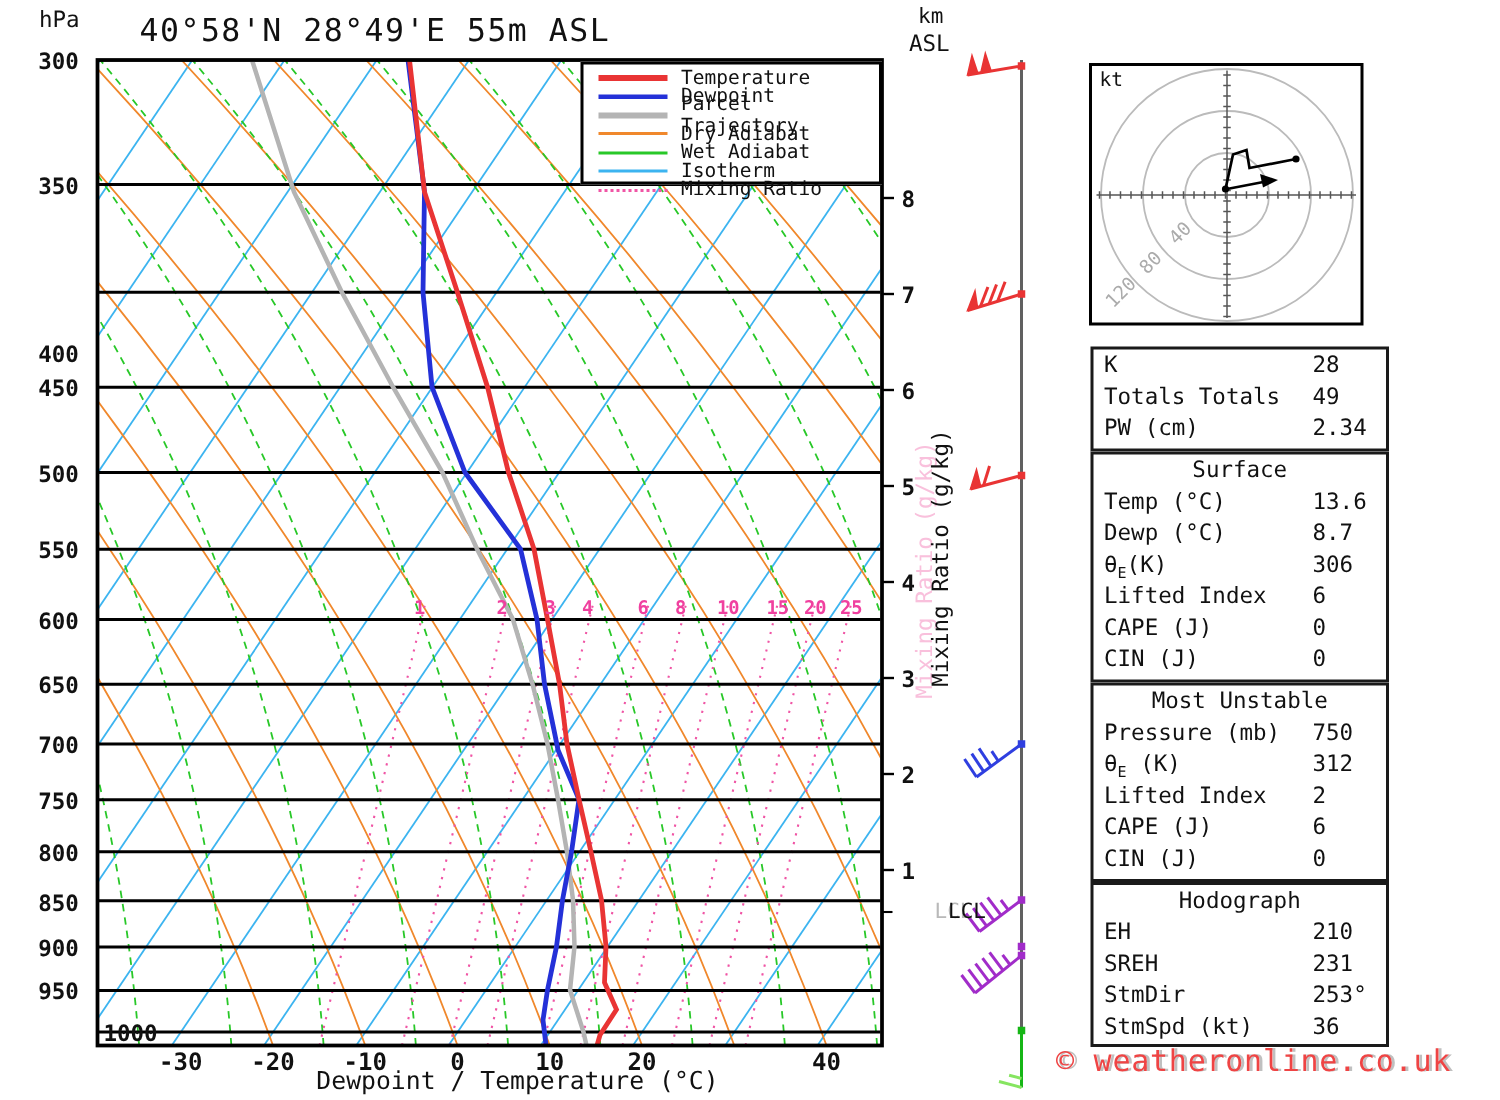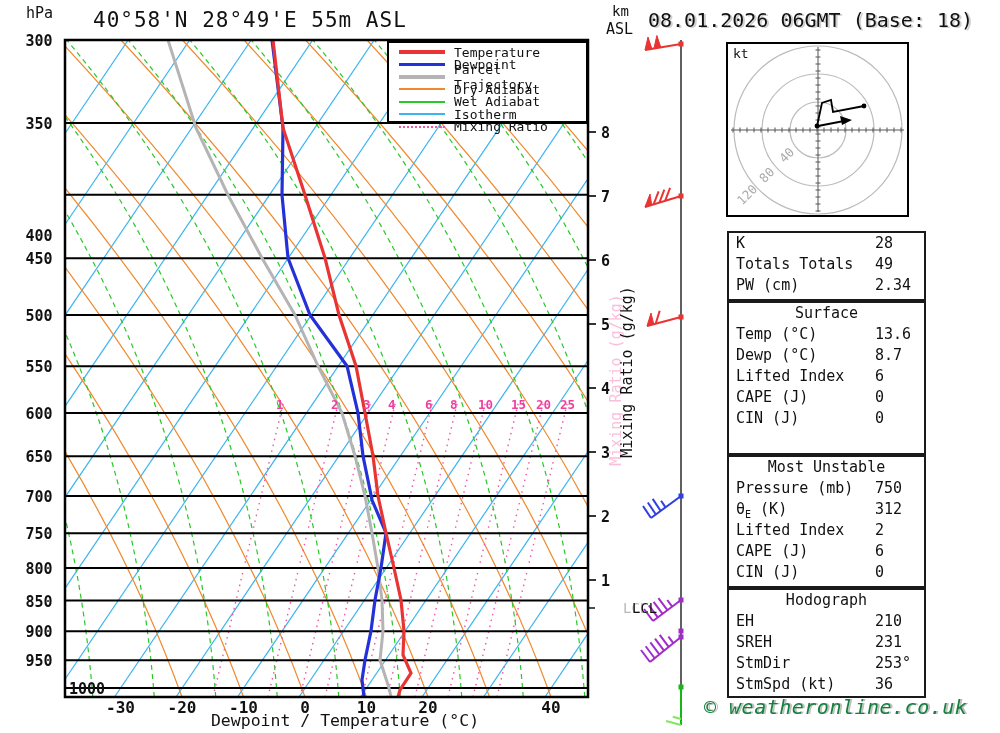--- a/index.html
+++ b/index.html
@@ -26,21 +26,21 @@
   #datetime{left:648px;top:10px;font-size:20px;text-shadow:2px 1px 0 #d0d0d0;}
   #hpa{left:26px;top:6px;font-size:15px;}
   #kmunit{left:612px;top:4px;font-size:14px;}
   #aslunit{left:606px;top:22px;font-size:15px;}
   #xlabel{left:180px;top:712px;width:330px;text-align:center;font-size:16.5px;}
   #mixblack{left:628px;top:372px;transform:translate(-50%,-50%) rotate(-90deg);font-size:15px;}
   #mixpink{left:617px;top:380px;transform:translate(-50%,-50%) rotate(-90deg);font-size:15px;color:#f9c0dc;}
   #lcl{left:632px;top:601px;font-size:14px;}
   #lclecho{left:623px;top:601px;font-size:14px;color:#b9b9b9;}
   #ktlabel{left:733px;top:47px;font-size:13px;}
-  #copyright{left:704px;top:697px;font-size:20px;letter-spacing:0.5px;color:#15803d;text-shadow:2px 0 0 #c0c0c0;font-style:italic;}
+  #copyright{left:704px;top:697px;font-size:20px;letter-spacing:0.5px;color:#ef4444;text-shadow:2px 0 0 #c0c0c0;}
 </style>
 </head>
 <body>
 
 <div id="stage">
   <svg id="plot" width="1000" height="733">
       <defs>
         <clipPath id="pc">
           <rect x="66" y="40" width="521" height="657"></rect>
         </clipPath>
@@ -264,21 +264,20 @@
       <circle cx="817" cy="126" r="2.4" fill="#000"></circle>
       <circle cx="864" cy="106" r="2.4" fill="#000"></circle>
       <line x1="818" y1="126" x2="844" y2="121" stroke="#000" stroke-width="1.8"></line>
       <polygon points="852,120 840,116 842,125" fill="#000"></polygon>
     </svg>
 
   <div class="lbl" id="hpa">hPa</div>
   <div class="lbl" id="title">40°58'N 28°49'E 55m ASL</div>
   <div class="lbl" id="kmunit">km</div>
   <div class="lbl" id="aslunit">ASL</div>
-  <div class="lbl" id="datetime">08.01.2026 06GMT (Base: 18)</div>
 
   <div id="press-labels">
       <div class="press-lbl" style="left: 17px; top: 32px;">300</div>
       <div class="press-lbl" style="left: 17px; top: 114.964px;">350</div>
       <div class="press-lbl" style="left: 17px; top: 186.83px; margin-top: 40px;">400</div>
       <div class="press-lbl" style="left: 17px; top: 250.221px;">450</div>
       <div class="press-lbl" style="left: 17px; top: 306.926px;">500</div>
       <div class="press-lbl" style="left: 17px; top: 358.222px;">550</div>
       <div class="press-lbl" style="left: 17px; top: 405.052px;">600</div>
       <div class="press-lbl" style="left: 17px; top: 448.131px;">650</div>
@@ -365,20 +364,21 @@
   <div id="tables">
       <div class="tbl" style="top: 231px; height: 70px;">
         <div class="tbl-row"><span>K</span><span class="tbl-val">28</span></div>
         <div class="tbl-row"><span>Totals Totals</span><span class="tbl-val">49</span></div>
         <div class="tbl-row"><span>PW (cm)</span><span class="tbl-val">2.34</span></div>
       </div>
       <div class="tbl" style="top: 301px; height: 154px;">
         <div class="tbl-head">Surface</div>
         <div class="tbl-row"><span>Temp (°C)</span><span class="tbl-val">13.6</span></div>
         <div class="tbl-row"><span>Dewp (°C)</span><span class="tbl-val">8.7</span></div>
+        <div class="tbl-row"><span>θ<sub>E</sub>(K)</span><span class="tbl-val">306</span></div>
         <div class="tbl-row"><span>Lifted Index</span><span class="tbl-val">6</span></div>
         <div class="tbl-row"><span>CAPE (J)</span><span class="tbl-val">0</span></div>
         <div class="tbl-row"><span>CIN (J)</span><span class="tbl-val">0</span></div>
       </div>
       <div class="tbl" style="top: 455px; height: 133px;">
         <div class="tbl-head">Most Unstable</div>
         <div class="tbl-row"><span>Pressure (mb)</span><span class="tbl-val">750</span></div>
         <div class="tbl-row"><span>θ<sub>E</sub> (K)</span><span class="tbl-val">312</span></div>
         <div class="tbl-row"><span>Lifted Index</span><span class="tbl-val">2</span></div>
         <div class="tbl-row"><span>CAPE (J)</span><span class="tbl-val">6</span></div>

